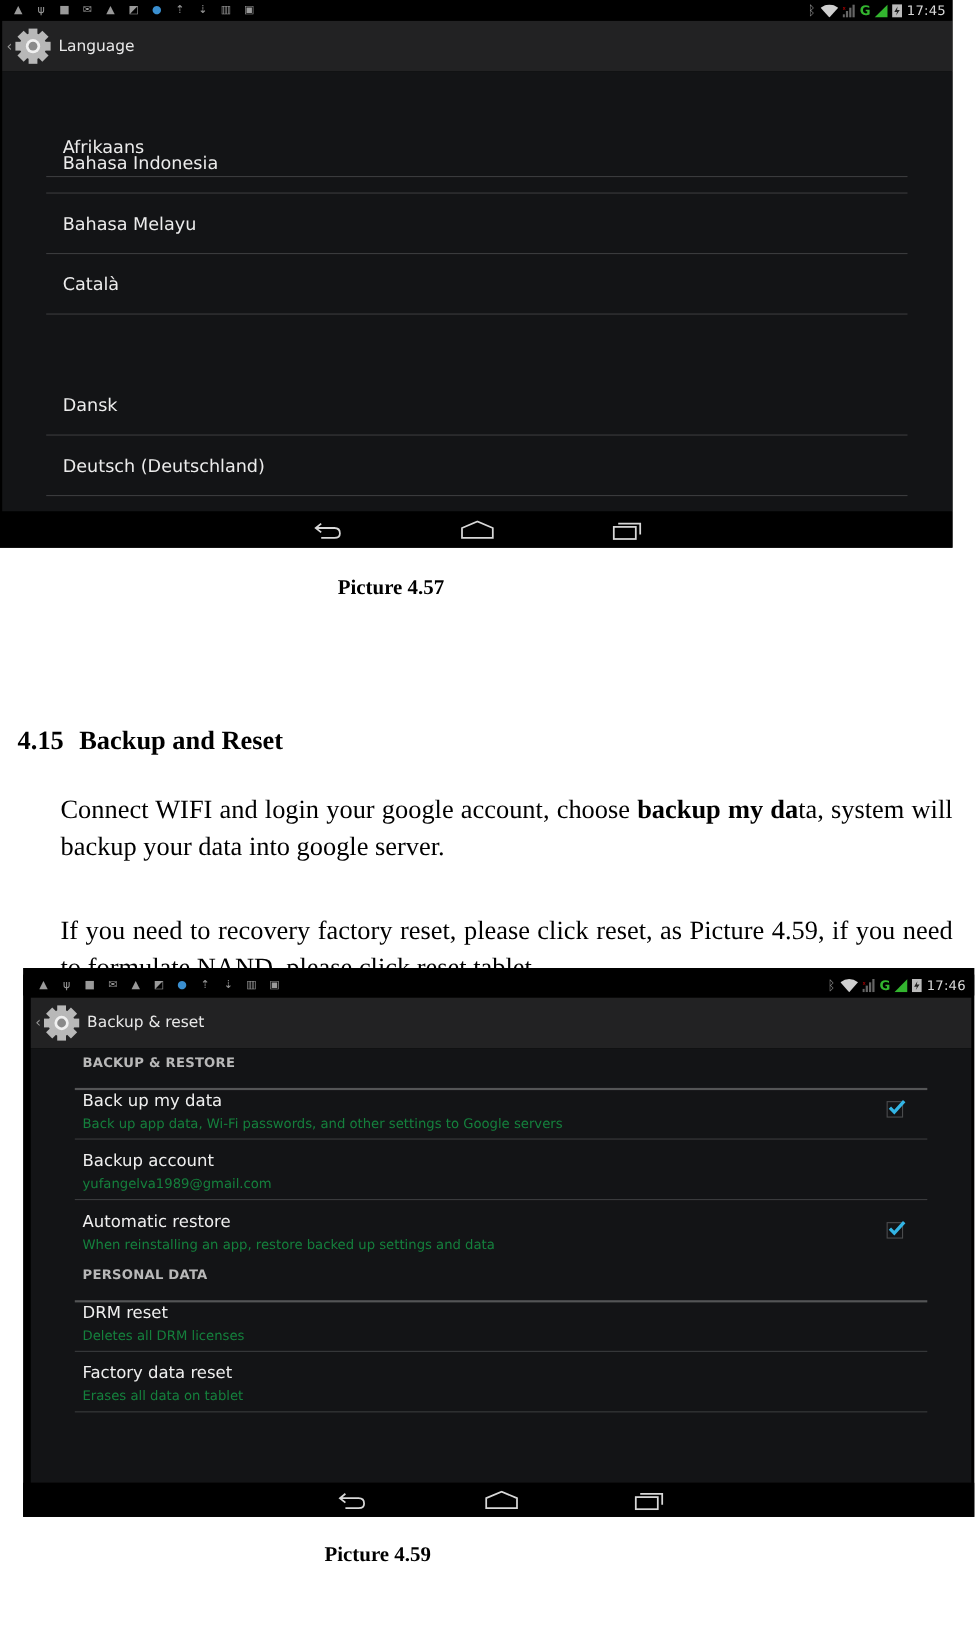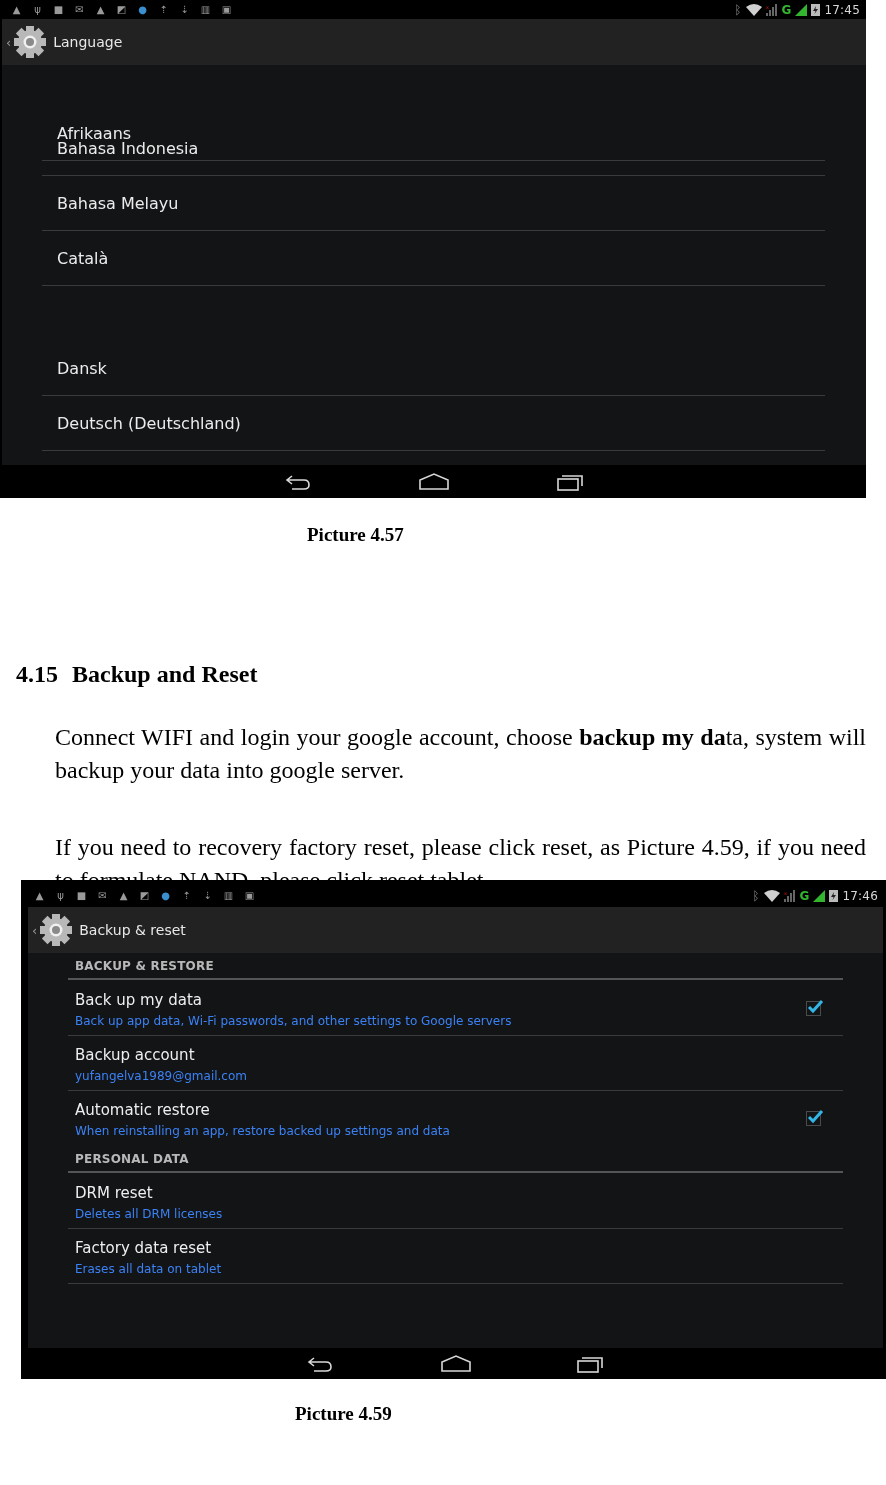--- a/index.html
+++ b/index.html
@@ -18,26 +18,26 @@
     .ab-title { font-family: "DejaVu Sans", sans-serif; color: #e8e8e8; font-size: 14px; margin-left: 6px; }
     .content { position: absolute; background: #131416; }
     .navbar { position: absolute; left: 0; right: 0; background: #000; }
     .nav-btn { position: absolute; top: 0; height: 100%; display: flex; align-items: center; justify-content: center; width: 40px; }
 
     
     .lang-item { position: absolute; left: 42px; width: 783px; height: 55px; border-bottom: 1px solid #3a3b3d; box-sizing: border-box; }
     .lang-item span { position: absolute; left: 15px; top: 18px; font-family: "DejaVu Sans", sans-serif; color: #ececec; font-size: 16px; }
 
     
-    .cat { position: absolute; left: 68px; width: 775px; height: 26px; border-bottom: 2px solid #545556; box-sizing: border-box; }
+    .cat { position: absolute; left: 68px; width: 775px; height: 37px; border-bottom: 2px solid #545556; box-sizing: border-box; }
     .cat span { position: absolute; left: 7px; top: 5px; font-family: "DejaVu Sans", sans-serif; font-weight: bold; color: #b8b8b8; font-size: 12px; letter-spacing: 0.2px; }
     .pref { position: absolute; left: 68px; width: 775px; height: 55px; border-bottom: 1px solid #3a3b3d; box-sizing: border-box; }
     .pref.noline { border-bottom: none; }
     .pref .t { position: absolute; left: 7px; top: 10px; font-family: "DejaVu Sans", sans-serif; color: #efefef; font-size: 15px; }
-    .pref .s { position: absolute; left: 7px; top: 33px; font-family: "DejaVu Sans", sans-serif; color: #3b82f6; font-size: 12px; }
+    .pref .s { position: absolute; left: 7px; top: 33px; font-family: "DejaVu Sans", sans-serif; color: #15803d; font-size: 12px; }
     .pref .cb { position: absolute; right: 22px; top: 20px; width: 13px; height: 13px; border: 1px solid #4a4b4d; }
     .pref .cb svg { position: absolute; left: -1px; top: -5px; }
 
     
     .caption { position: absolute; font-family: "Liberation Serif", serif; font-weight: bold; font-size: 19px; }
     .h2 { position: absolute; left: 16px; top: 661px; font-family: "Liberation Serif", serif; font-weight: bold; font-size: 24px; }
     .h2 .num { margin-right: 14px; }
     .para { position: absolute; left: 55px; width: 811px; font-family: "Liberation Serif", serif; font-size: 24px; line-height: 33px; text-align: justify; }
     .pagenum { position: absolute; left: 423px; top: 1468px; font-family: "Liberation Serif", serif; font-size: 16px; margin-top: 28px; }
   </style>

